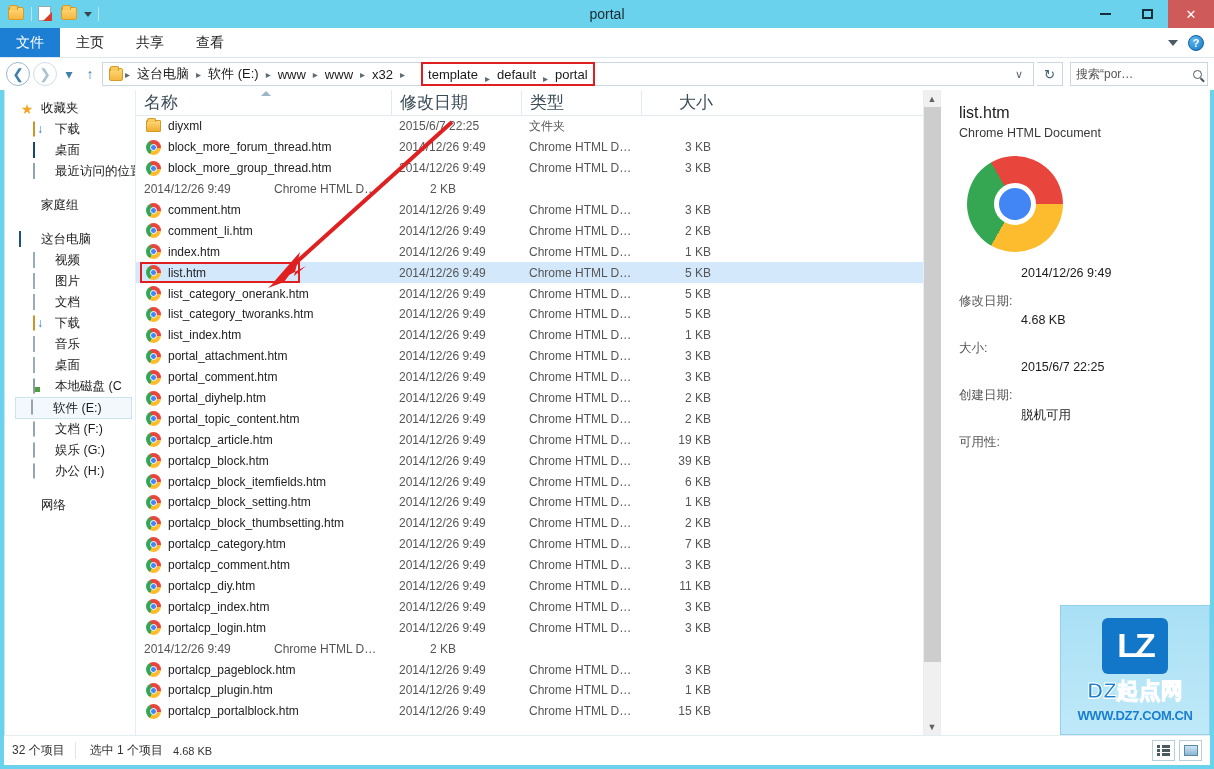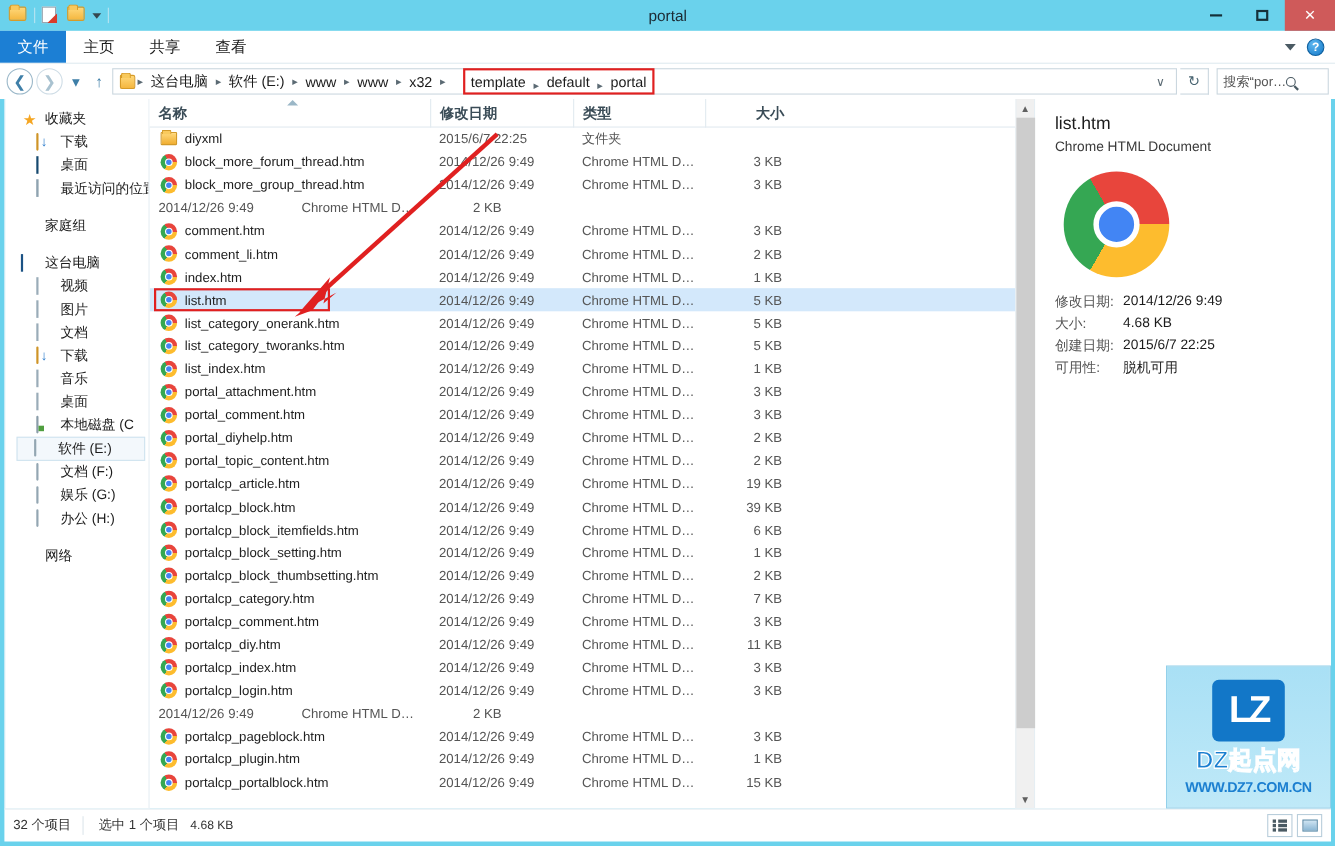--- a/index.html
+++ b/index.html
@@ -115,23 +115,23 @@
     border: 2px solid #e02020; display: flex; align-items: flex-end;
     height: 24px; margin-left: 14px;
   }
   .addr-caret { margin-left: auto; color: #5b6a73; font-size: 11px; padding: 0 6px; }
   .refresh-btn {
     width: 26px; height: 24px; border: 1px solid #cbd7df; border-left: none;
     display: flex; align-items: center; justify-content: center;
     color: #46626f; font-size: 13px; background: #fff;
   }
   .searchbox {
-    width: 102px; height: 24px; border: 1px solid #cbd7df; background: #fff;
+    width: 138px; height: 24px; border: 1px solid #cbd7df; background: #fff;
     display: flex; align-items: center; padding: 0 5px; margin-left: 4px;
-    font-size: 12px; color: #555; 
+    font-size: 12px; color: #555; justify-content: space-between;
   }
   .mag {
     width: 9px; height: 9px; border: 1.6px solid #4a5a63; border-radius: 50%;
     position: relative; display: inline-block; flex: 0 0 auto;
   }
   .mag:after {
     content: ""; position: absolute; right: -4px; bottom: -3px;
     width: 5px; height: 1.6px; background: #4a5a63; transform: rotate(45deg);
   }
 
@@ -213,23 +213,22 @@
   .ico-net {
     width: 15px; height: 12px; margin-top: 2px;
     background: radial-gradient(circle at 30% 30%, #7fd3ef, #2288c4);
     border-radius: 2px;
   }
 
   
   .listpane { flex: 1; display: flex; flex-direction: column; min-width: 0; position: relative; }
   .colhead {
     height: 26px; flex: 0 0 26px; display: flex; align-items: center;
-    border-bottom: 1px solid #e2eaf0; font-size: 13px; color: #3a4c57;
+    border-bottom: 1px solid #e2eaf0; font-size: 17px; color: #3a4c57;
     background: #fff;
-    font-weight: bold;
   }
   .colhead .ch { padding-left: 8px; position: relative; height: 26px; display: flex; align-items: center; }
   .colhead .ch + .ch { border-left: 1px solid #e2eaf0; }
   .c-name { width: 255px; flex: 0 0 255px; }
   .c-date { width: 130px; flex: 0 0 130px; }
   .c-type { width: 120px; flex: 0 0 120px; }
   .c-size { width: 80px; flex: 0 0 80px; justify-content: flex-end; padding-right: 8px; }
   .sortmark {
     position: absolute; left: 125px; top: 1px; width: 0; height: 0;
     border-left: 5px solid transparent; border-right: 5px solid transparent;
@@ -290,21 +289,21 @@
     width: 96px; height: 96px; margin: 16px 0 14px 8px; border-radius: 50%;
     position: relative;
     background: conic-gradient(from -30deg, #e8453c 0 120deg, #fdbc2e 120deg 240deg, #35a753 240deg 360deg);
   }
   .det-icon:after {
     content: ""; position: absolute; left: 27px; top: 27px; width: 42px; height: 42px;
     border-radius: 50%; background: #4285f4; border: 5px solid #fff; box-sizing: border-box;
   }
   .det-rows { display: flex; flex-direction: column; gap: 3px; }
   .det-row { display: flex; font-size: 12.5px; }
-  .det-lab { width: 62px; flex: 0 0 62px; color: #555; }
+  .det-lab { width: 62px; flex: 0 0 62px; color: #555; margin-top: 27px; }
   .det-val { color: #1b1b1b; }
 
   
   .statusbar {
     height: 30px; flex: 0 0 30px; background: #fff; margin: 0 4px 4px 4px;
     display: flex; align-items: center; border-top: 1px solid #e3ecf1;
     font-size: 12px; color: #333; position: relative;
   }
   .sb-item { padding: 0 10px 0 8px; }
   .sb-item.sel { border-left: 1px solid #dde6ec; padding-left: 14px; }

